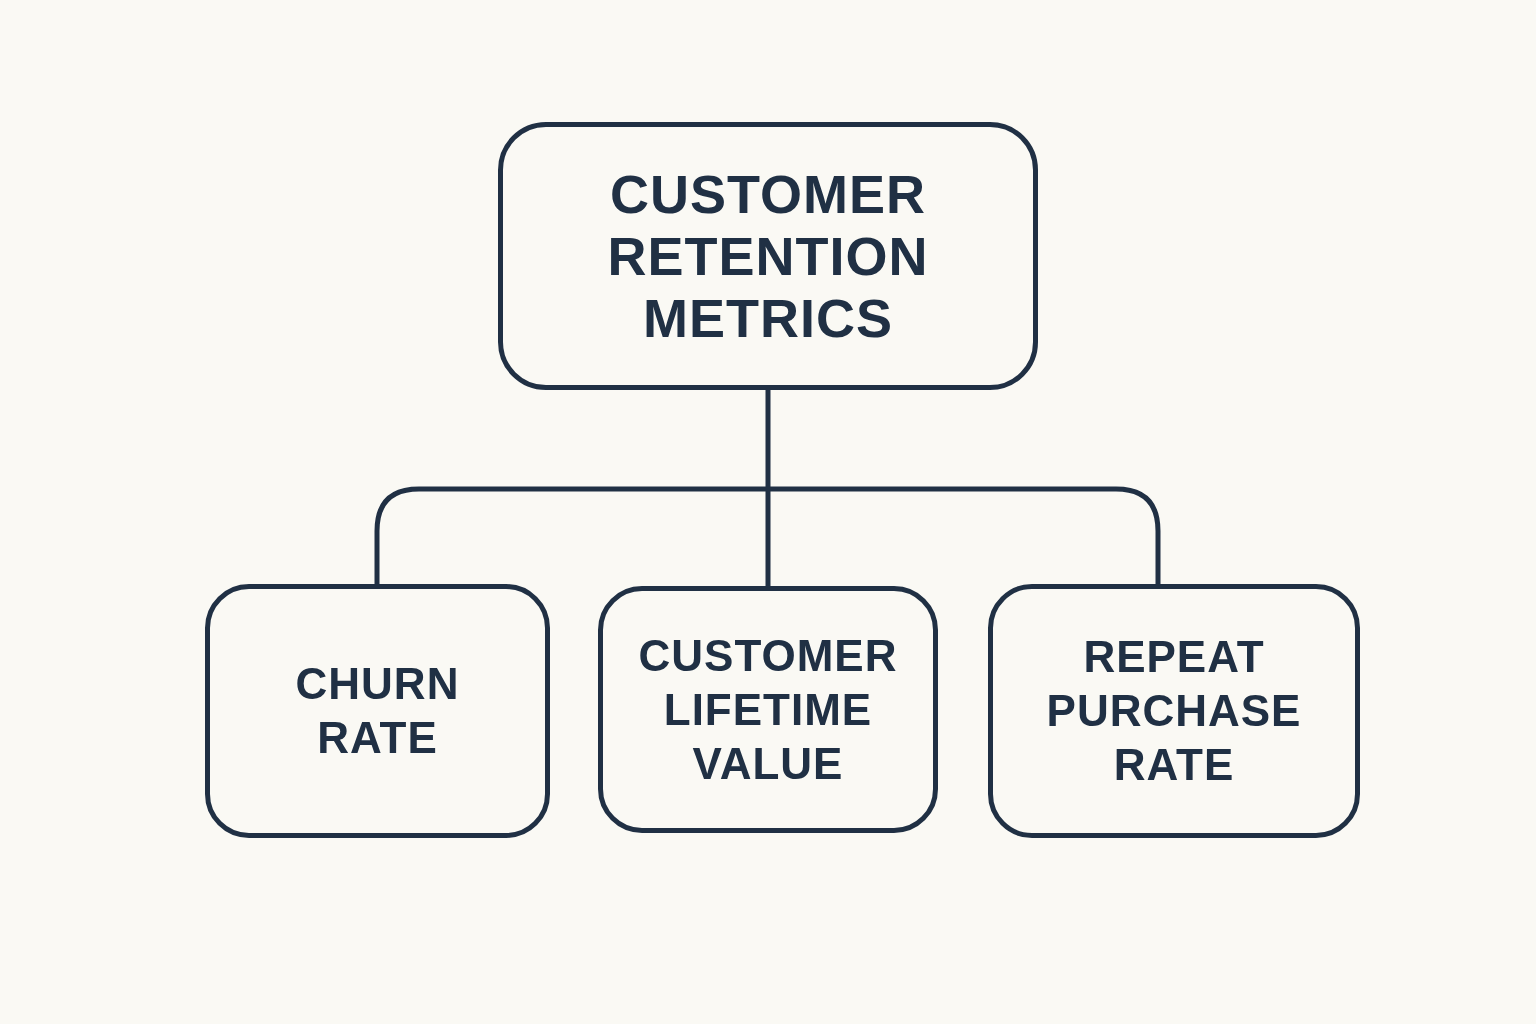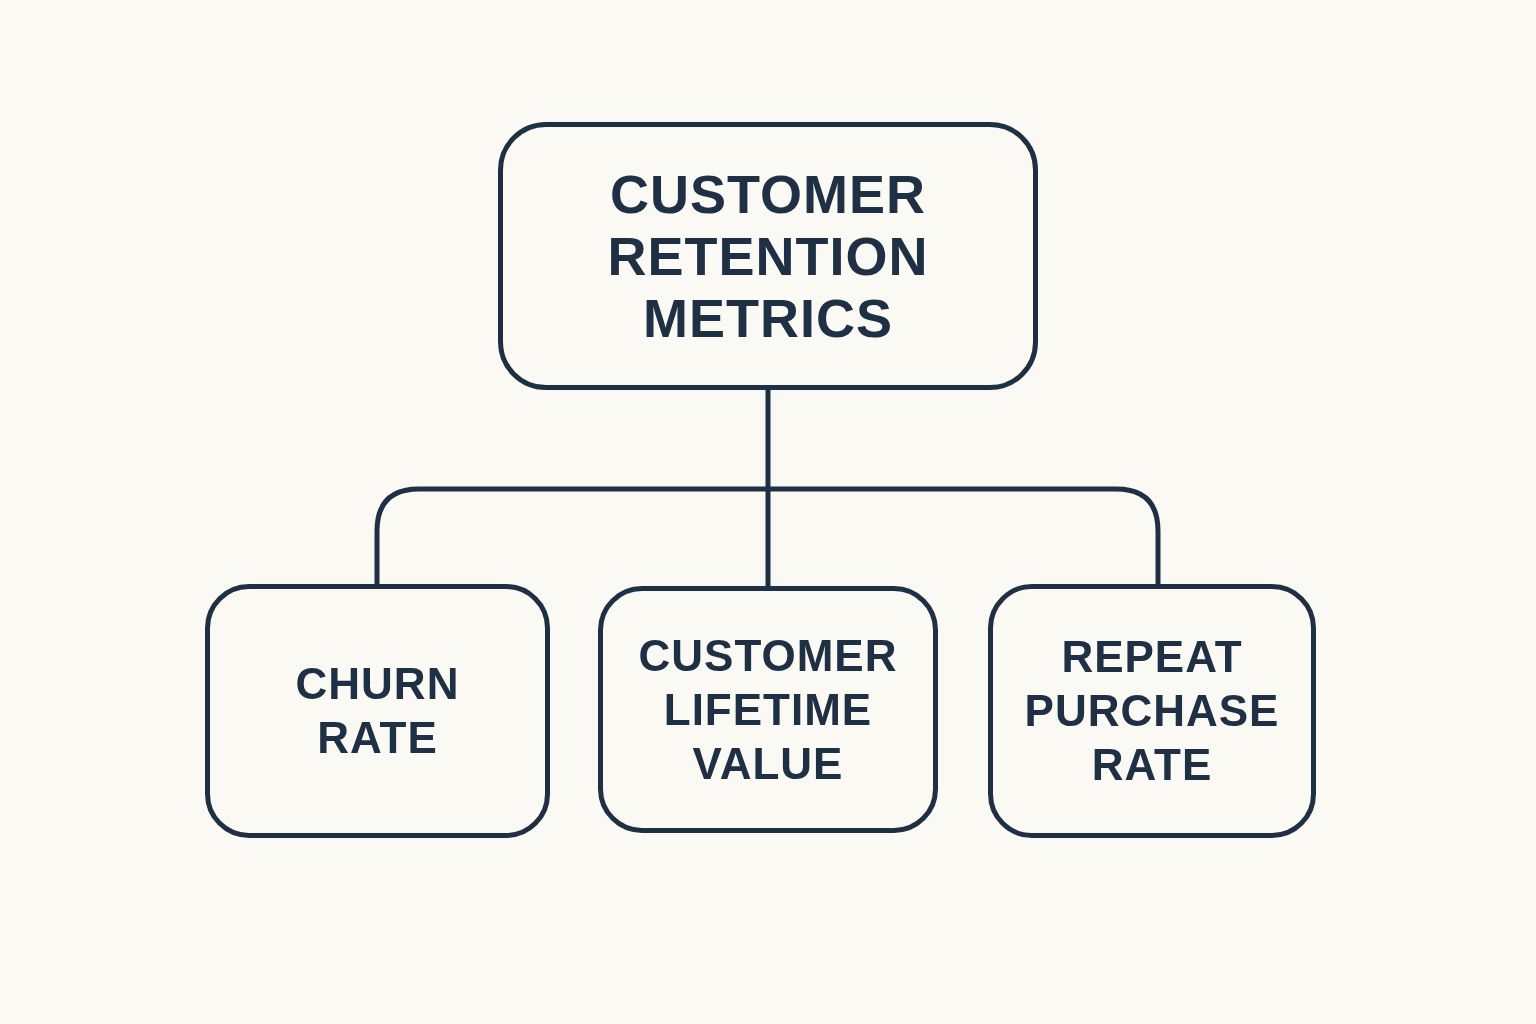--- a/index.html
+++ b/index.html
@@ -61,21 +61,21 @@
   }
   .node.child {
     border-radius: 44px;
   }
   .node.child .label {
     font-size: 44px;
     line-height: 54px;
   }
   .node.child-1 { left: 205px; top: 584px; width: 345px; height: 254px; align-items: center; }
   .node.child-2 { left: 598px; top: 586px; width: 340px; height: 247px; }
-  .node.child-3 { left: 988px; top: 584px; width: 328px; height: 254px; }
+  .node.child-3 { left: 988px; top: 584px; width: 372px; height: 254px; }
 </style>
 </head>
 <body>
 
 <div class="canvas">
 
   <svg class="connectors" viewBox="0 0 1536 1024" xmlns="http://www.w3.org/2000/svg" aria-hidden="true">
     <path d="M 768 390 L 768 588"></path>
     <path d="M 377 586 L 377 531 Q 377 489 419 489 L 1116 489 Q 1158 489 1158 531 L 1158 586"></path>
   </svg>

